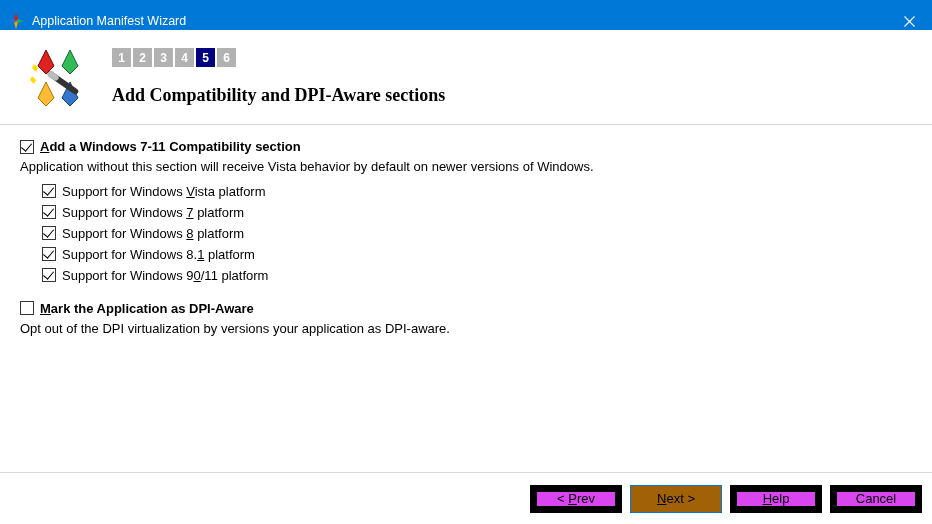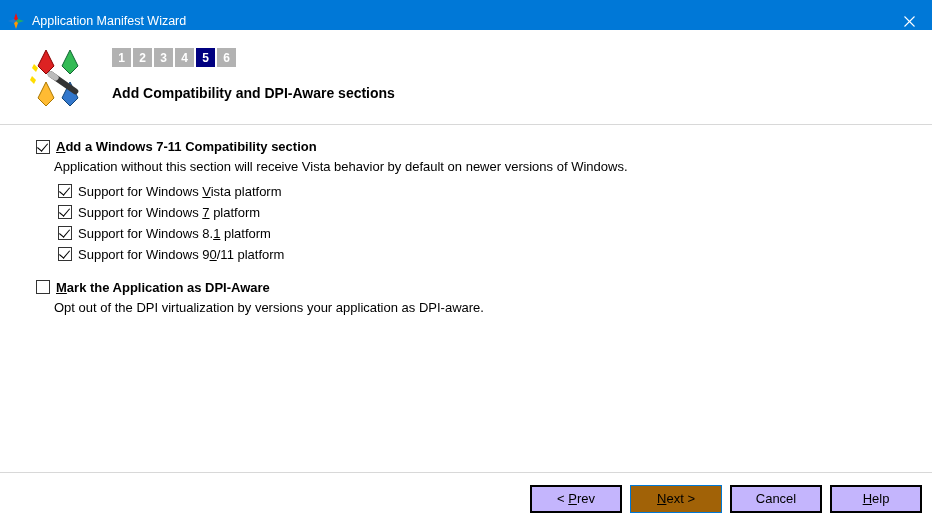--- a/index.html
+++ b/index.html
@@ -65,36 +65,36 @@
     color: #fff;
     font-weight: bold;
     font-size: 12px;
     display: flex; align-items: center; justify-content: center;
   }
   .step-cell.active {
     background: #000080;
   }
   .header-title {
     font-weight: bold;
-    font-size: 14px;
+    font-size: 18px;
+    font-family: Liberation Serif, serif;
   }
   .body-section {
     flex: 1;
-    padding: 14px 26px 0 36px;
+    padding: 14px 26px 0 20px;
     overflow: auto;
   }
   .group { margin-bottom: 18px; }
   .group-head {
     display: flex;
     align-items: center;
     font-weight: bold;
     margin-bottom: 4px;
   }
   .group-desc {
-    margin-left: 18px;
     line-height: 1.35;
     margin-bottom: 8px;
   }
   .sub-checks {
     margin-left: 22px;
   }
   .check-row {
     display: flex;
     align-items: center;
     margin: 6px 0;
@@ -120,22 +120,22 @@
     height: 52px;
     border-top: 1px solid #d8d8d8;
     display: flex;
     align-items: center;
     justify-content: flex-end;
     padding: 0 10px;
     gap: 8px;
   }
   .btn {
     width: 92px; height: 28px;
-    border: 2px solid #000000;
-    background: #c4b5fd;
+    border: 7px solid #000000;
+    background: #d946ef;
     display: flex; align-items: center; justify-content: center;
     font-size: 13px;
     cursor: pointer;
   }
   .btn.primary {
     border: 1px solid #0078D7;
     background: #a16207;
   }
 </style>
 </head>
@@ -201,20 +201,24 @@
           <div class="check-row">
             <span class="cb checked"></span>
             <span><span>Support for Windows </span><span class="mn0">V</span><span>ista platform</span></span>
           </div>
           <div class="check-row">
             <span class="cb checked"></span>
             <span><span>Support for Windows </span><span class="mn0">7</span><span> platform</span></span>
           </div>
           <div class="check-row">
             <span class="cb checked"></span>
+            <span><span>Support for Windows </span><span class="mn0">8</span><span> platform</span></span>
+          </div>
+          <div class="check-row">
+            <span class="cb checked"></span>
             <span><span>Support for Windows 8.</span><span class="mn0">1</span><span> platform</span></span>
           </div>
           <div class="check-row">
             <span class="cb checked"></span>
             <span><span>Support for Windows 9</span><span class="mn0">0</span><span>/11 platform</span></span>
           </div>
         </div>
     </div>
 
     <div class="group">
@@ -230,20 +234,20 @@
   </div>
 
   <div class="footer">
     <div class="btn">
         <span><span>&lt; </span><span class="mn0">P</span><span>rev</span></span>
       </div>
     <div class="btn primary">
         <span><span></span><span class="mn0">N</span><span>ext &gt;</span></span>
       </div>
     <div class="btn">
+        <span><span class="mn0">H</span><span>elp</span></span>
+      </div>
+    <div class="btn">
         <span>Cancel</span>
       </div>
-    <div class="btn">
-        <span><span class="mn0">H</span><span>elp</span></span>
-      </div>
   </div>
 
 </div>
 
 </body></html>

